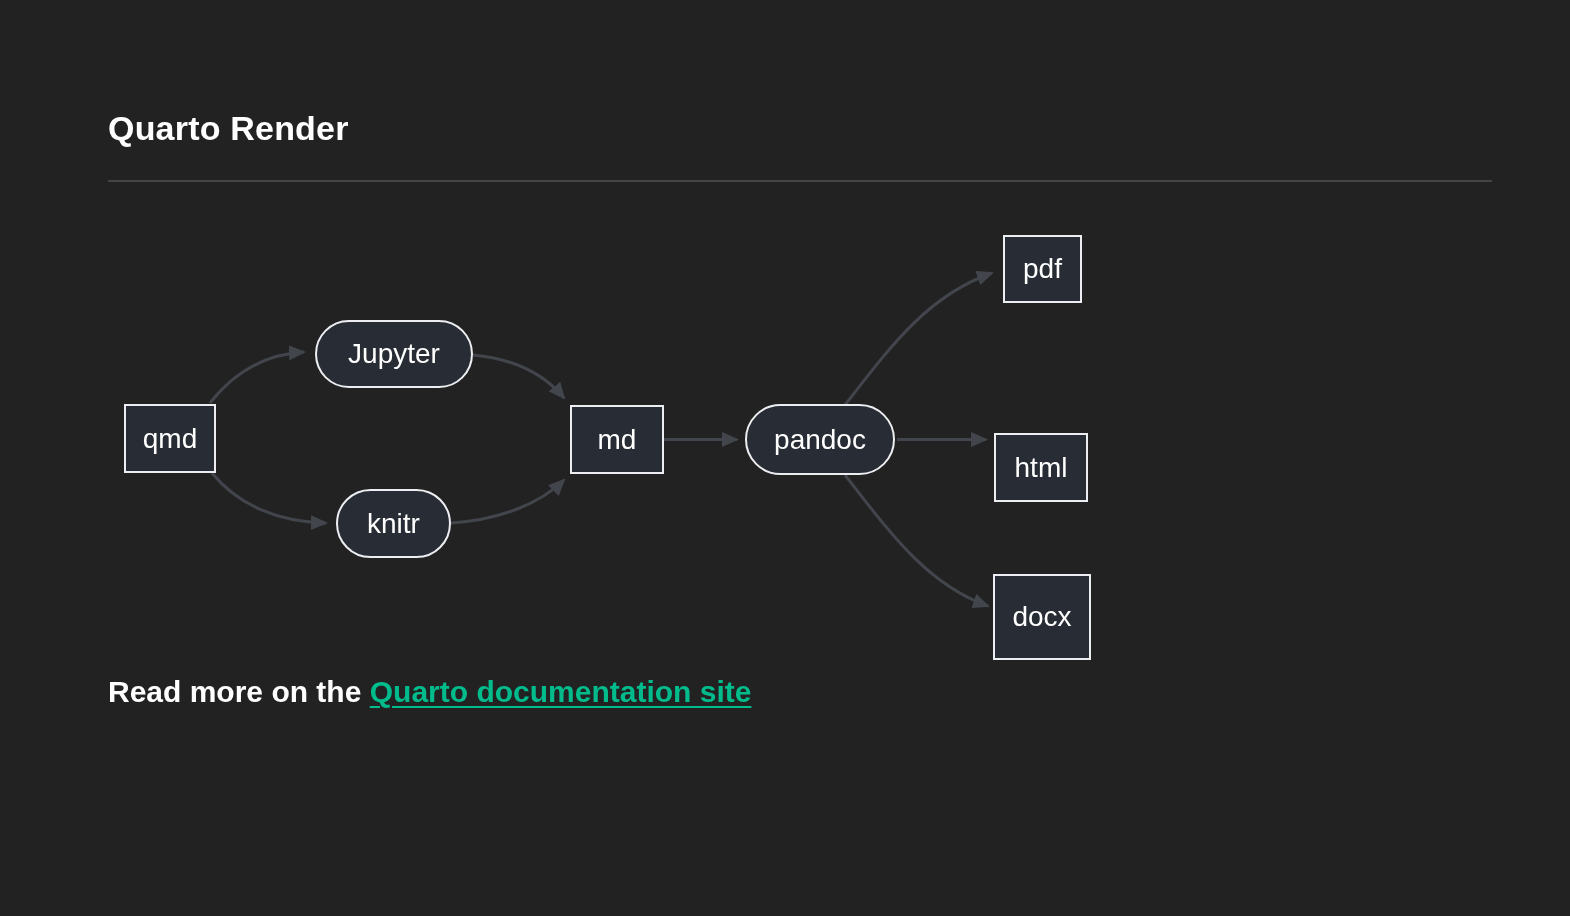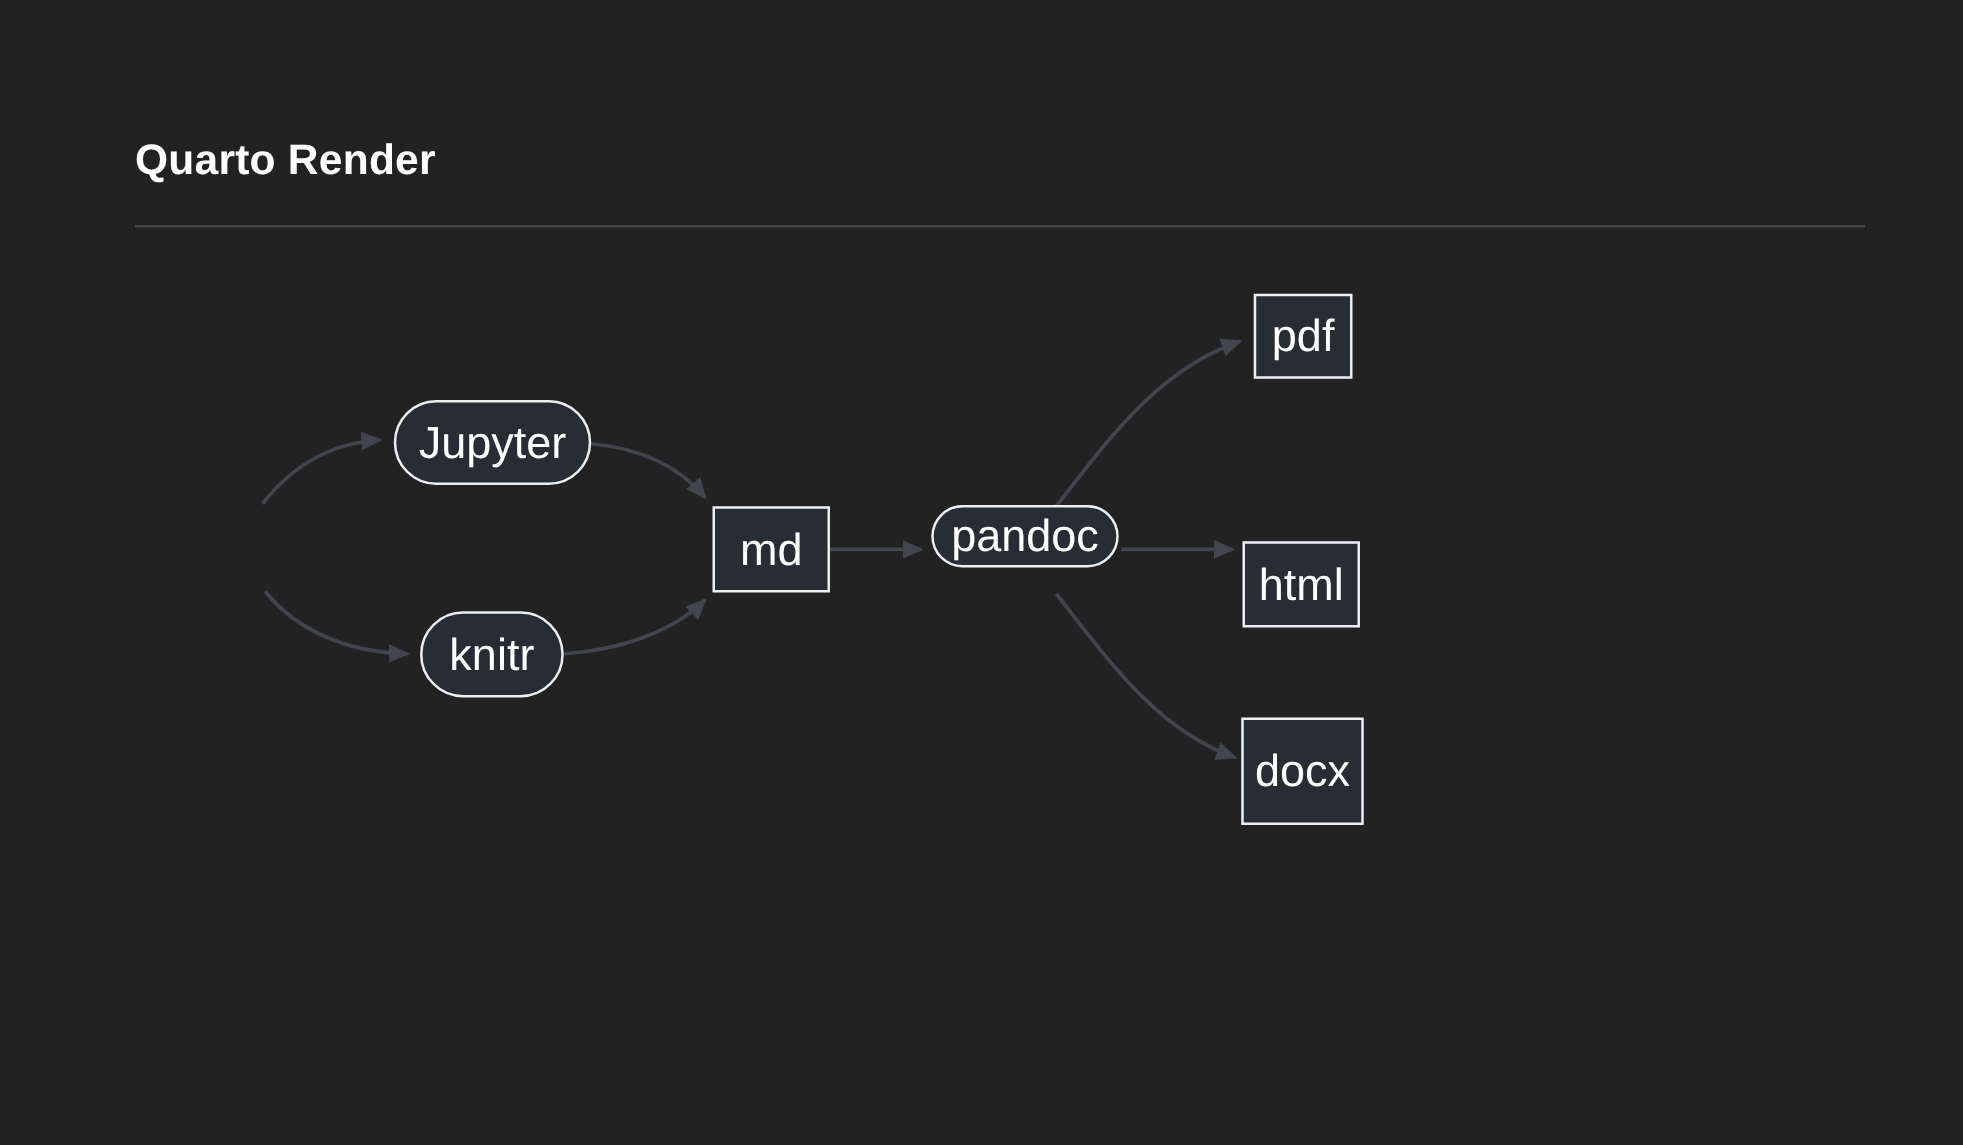--- a/index.html
+++ b/index.html
@@ -50,32 +50,32 @@
   }
   .node {
     position: absolute;
     box-sizing: border-box;
     background: #282c34;
     border: 2px solid #eceef2;
     color: #ffffff;
     display: flex;
     align-items: center;
     justify-content: center;
-    font-size: 36px;
+    font-size: 28px;
     font-weight: 400;
     white-space: nowrap;
   }
   .node.stadium {
     border-radius: 36px;
   }
   .n-qmd     { left: 16px;  top: 206px; width: 92px;  height: 69px; }
   .n-jupyter { left: 207px; top: 122px; width: 158px; height: 68px; }
   .n-knitr   { left: 228px; top: 291px; width: 115px; height: 69px; }
   .n-md      { left: 462px; top: 207px; width: 94px;  height: 69px; }
-  .n-pandoc  { left: 637px; top: 206px; width: 150px; height: 50px; }
+  .n-pandoc  { left: 637px; top: 206px; width: 150px; height: 71px; }
   .n-pdf     { left: 895px; top: 37px;  width: 79px;  height: 68px; }
   .n-html    { left: 886px; top: 207px; width: 94px;  height: 69px; margin-top: 28px; }
   .n-docx    { left: 885px; top: 376px; width: 98px;  height: 86px; }
   p.read-more {
     margin: 26px 0 0 0;
     font-size: 30px;
     line-height: 1.5;
     font-weight: 600;
     color: #ffffff;
   }
@@ -106,31 +106,35 @@
       <path class="edge" d="M 102 205 C 128 172, 160 156, 196 154" marker-end="url(#arrowhead)"></path>
       <path class="edge" d="M 104 275 C 130 307, 170 324, 218 325" marker-end="url(#arrowhead)"></path>
       <path class="edge" d="M 365 157 C 408 161, 437 177, 456 200" marker-end="url(#arrowhead)"></path>
       <path class="edge" d="M 343 325 C 392 322, 433 305, 456 282" marker-end="url(#arrowhead)"></path>
       <path class="edge" d="M 539 241.5 L 629 241.5" marker-end="url(#arrowhead)"></path>
       <path class="edge" d="M 737 207 C 780 152, 818 98, 884 75" marker-end="url(#arrowhead)"></path>
       <path class="edge" d="M 789 241.5 L 878 241.5" marker-end="url(#arrowhead)"></path>
       <path class="edge" d="M 737 277 C 780 332, 818 386, 880 408" marker-end="url(#arrowhead)"></path>
     </svg>
 
+    <div class="node n-qmd">qmd</div>
 
     <div class="node stadium n-knitr">knitr</div>
 
     <div class="node stadium n-jupyter">Jupyter</div>
 
     <div class="node n-md">md</div>
 
     <div class="node stadium n-pandoc">pandoc</div>
 
     <div class="node n-pdf">pdf</div>
 
     <div class="node n-html">html</div>
 
     <div class="node n-docx">docx</div>
 
   </div>
 
+  <p class="read-more">
+    <span>Read more on the </span><a href="#">Quarto documentation site</a>
+  </p>
 
 </div>
 
 </body></html>

